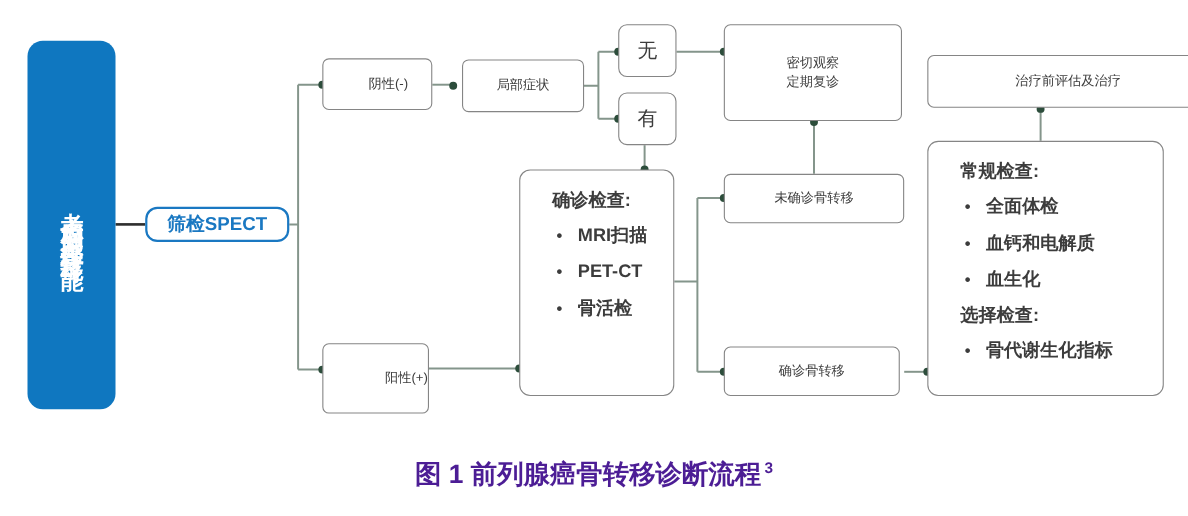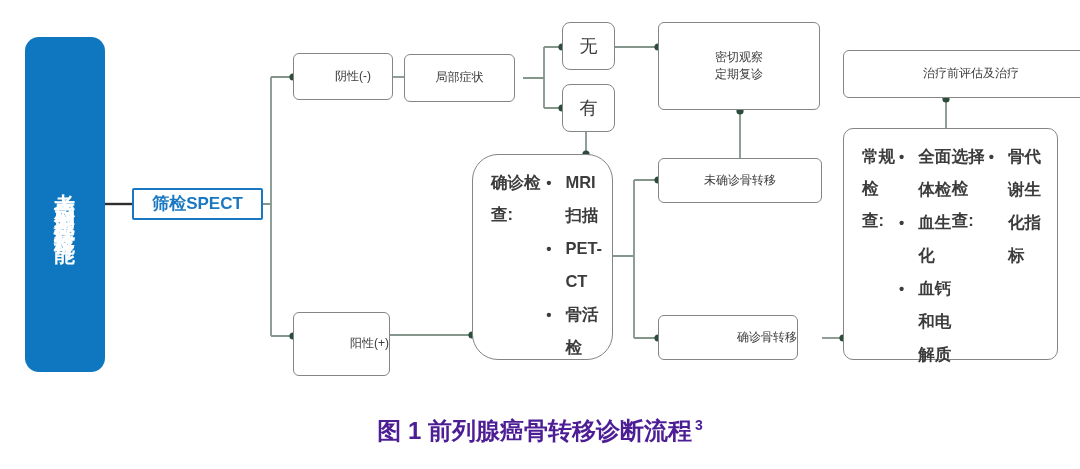--- a/index.html
+++ b/index.html
@@ -54,23 +54,23 @@
     border:2px solid var(--spect-blue);
     border-radius:2px;
     color:var(--spect-blue);
     font-weight:bold;
     font-size:17px;
   }
   .node-small{border-radius:8px;font-size:18px;}
   .node-list{
     border-radius:10px;
     align-items:flex-start;justify-content:flex-start;
-    flex-direction:row;
+    flex-direction:column;
     text-align:left;
-    padding:11px 8px 8px 18px;
+    padding:11px 8px 8px 29px;
     font-size:16.5px;
   }
   .list-heading{font-weight:bold;line-height:1.95;}
   .bullet-list{list-style:none;font-weight:bold;}
   .bullet-list li{
     line-height:2.0;
     padding-left:4px;
     display:flex;align-items:baseline;
   }
   .bullet-list li::before{
@@ -131,29 +131,29 @@
     <circle class="junction" cx="658" cy="338" r="3.6" fill="#2c4d3b"></circle>
     <circle class="junction" cx="472" cy="335" r="3.6" fill="#2c4d3b"></circle>
     <circle class="junction" cx="843" cy="338" r="3.6" fill="#2c4d3b"></circle>
     <circle class="junction" cx="946" cy="99" r="3.6" fill="#2c4d3b"></circle>
   </svg>
 
   <div class="node node-root" style="left:25px;top:37px;width:80px;height:335px;">
     <span class="root-label">考虑前列腺癌骨转移可能</span>
   </div>
 
-  <div class="node node-spect" style="left:132px;top:188px;width:131px;height:32px;">
+  <div class="node node-spect" style="left:132px;top:188px;width:131px;height:32px;border-radius:11px;">
     <span>筛检SPECT</span>
   </div>
 
   <div class="node" style="left:293px;top:53px;width:100px;height:47px;padding-left:20px;">
     <span>阴性(-)</span>
   </div>
 
-  <div class="node" style="left:404px;top:54px;width:111px;height:48px;">
+  <div class="node" style="left:420px;top:54px;width:111px;height:48px;">
     <span>局部症状</span>
   </div>
 
   <div class="node node-small" style="left:562px;top:22px;width:53px;height:48px;">
     <span>无</span>
   </div>
 
   <div class="node node-small" style="left:562px;top:84px;width:53px;height:48px;">
     <span>有</span>
   </div>
@@ -162,58 +162,58 @@
     <div>
       <span>密切观察</span>
       <span>定期复诊</span>
     </div>
   </div>
 
   <div class="node" style="left:843px;top:50px;width:256px;height:48px;">
     <span>治疗前评估及治疗</span>
   </div>
 
-  <div class="node node-list" style="left:472px;top:154px;width:141px;height:206px;border-radius:26px;">
+  <div class="node node-list" style="left:472px;top:154px;width:141px;height:206px;">
     <div class="list-heading">确诊检查:</div>
     <ul class="bullet-list">
       <li>
           <span>MRI扫描</span>
         </li>
       <li>
           <span>PET-CT</span>
         </li>
       <li>
           <span>骨活检</span>
         </li>
     </ul>
   </div>
 
   <div class="node" style="left:658px;top:158px;width:164px;height:45px;text-align:center;">
     <span>未确诊骨转移</span>
   </div>
 
-  <div class="node" style="left:658px;top:315px;width:140px;height:45px;justify-content:flex-end;">
+  <div class="node" style="left:658px;top:315px;width:160px;height:45px;">
     <span>确诊骨转移</span>
   </div>
 
   <div class="node" style="left:293px;top:312px;width:97px;height:64px;justify-content:flex-end;">
     <span>阳性(+)</span>
   </div>
 
   <div class="node node-list" style="left:843px;top:128px;width:215px;height:232px;">
     <div class="list-heading">常规检查:</div>
     <ul class="bullet-list">
       <li>
           <span>全面体检</span>
         </li>
       <li>
+          <span>血钙和电解质</span>
+        </li>
+      <li>
           <span>血生化</span>
-        </li>
-      <li>
-          <span>血钙和电解质</span>
         </li>
     </ul>
     <div class="list-heading">选择检查:</div>
     <ul class="bullet-list">
       <li>
           <span>骨代谢生化指标</span>
         </li>
     </ul>
   </div>
 

